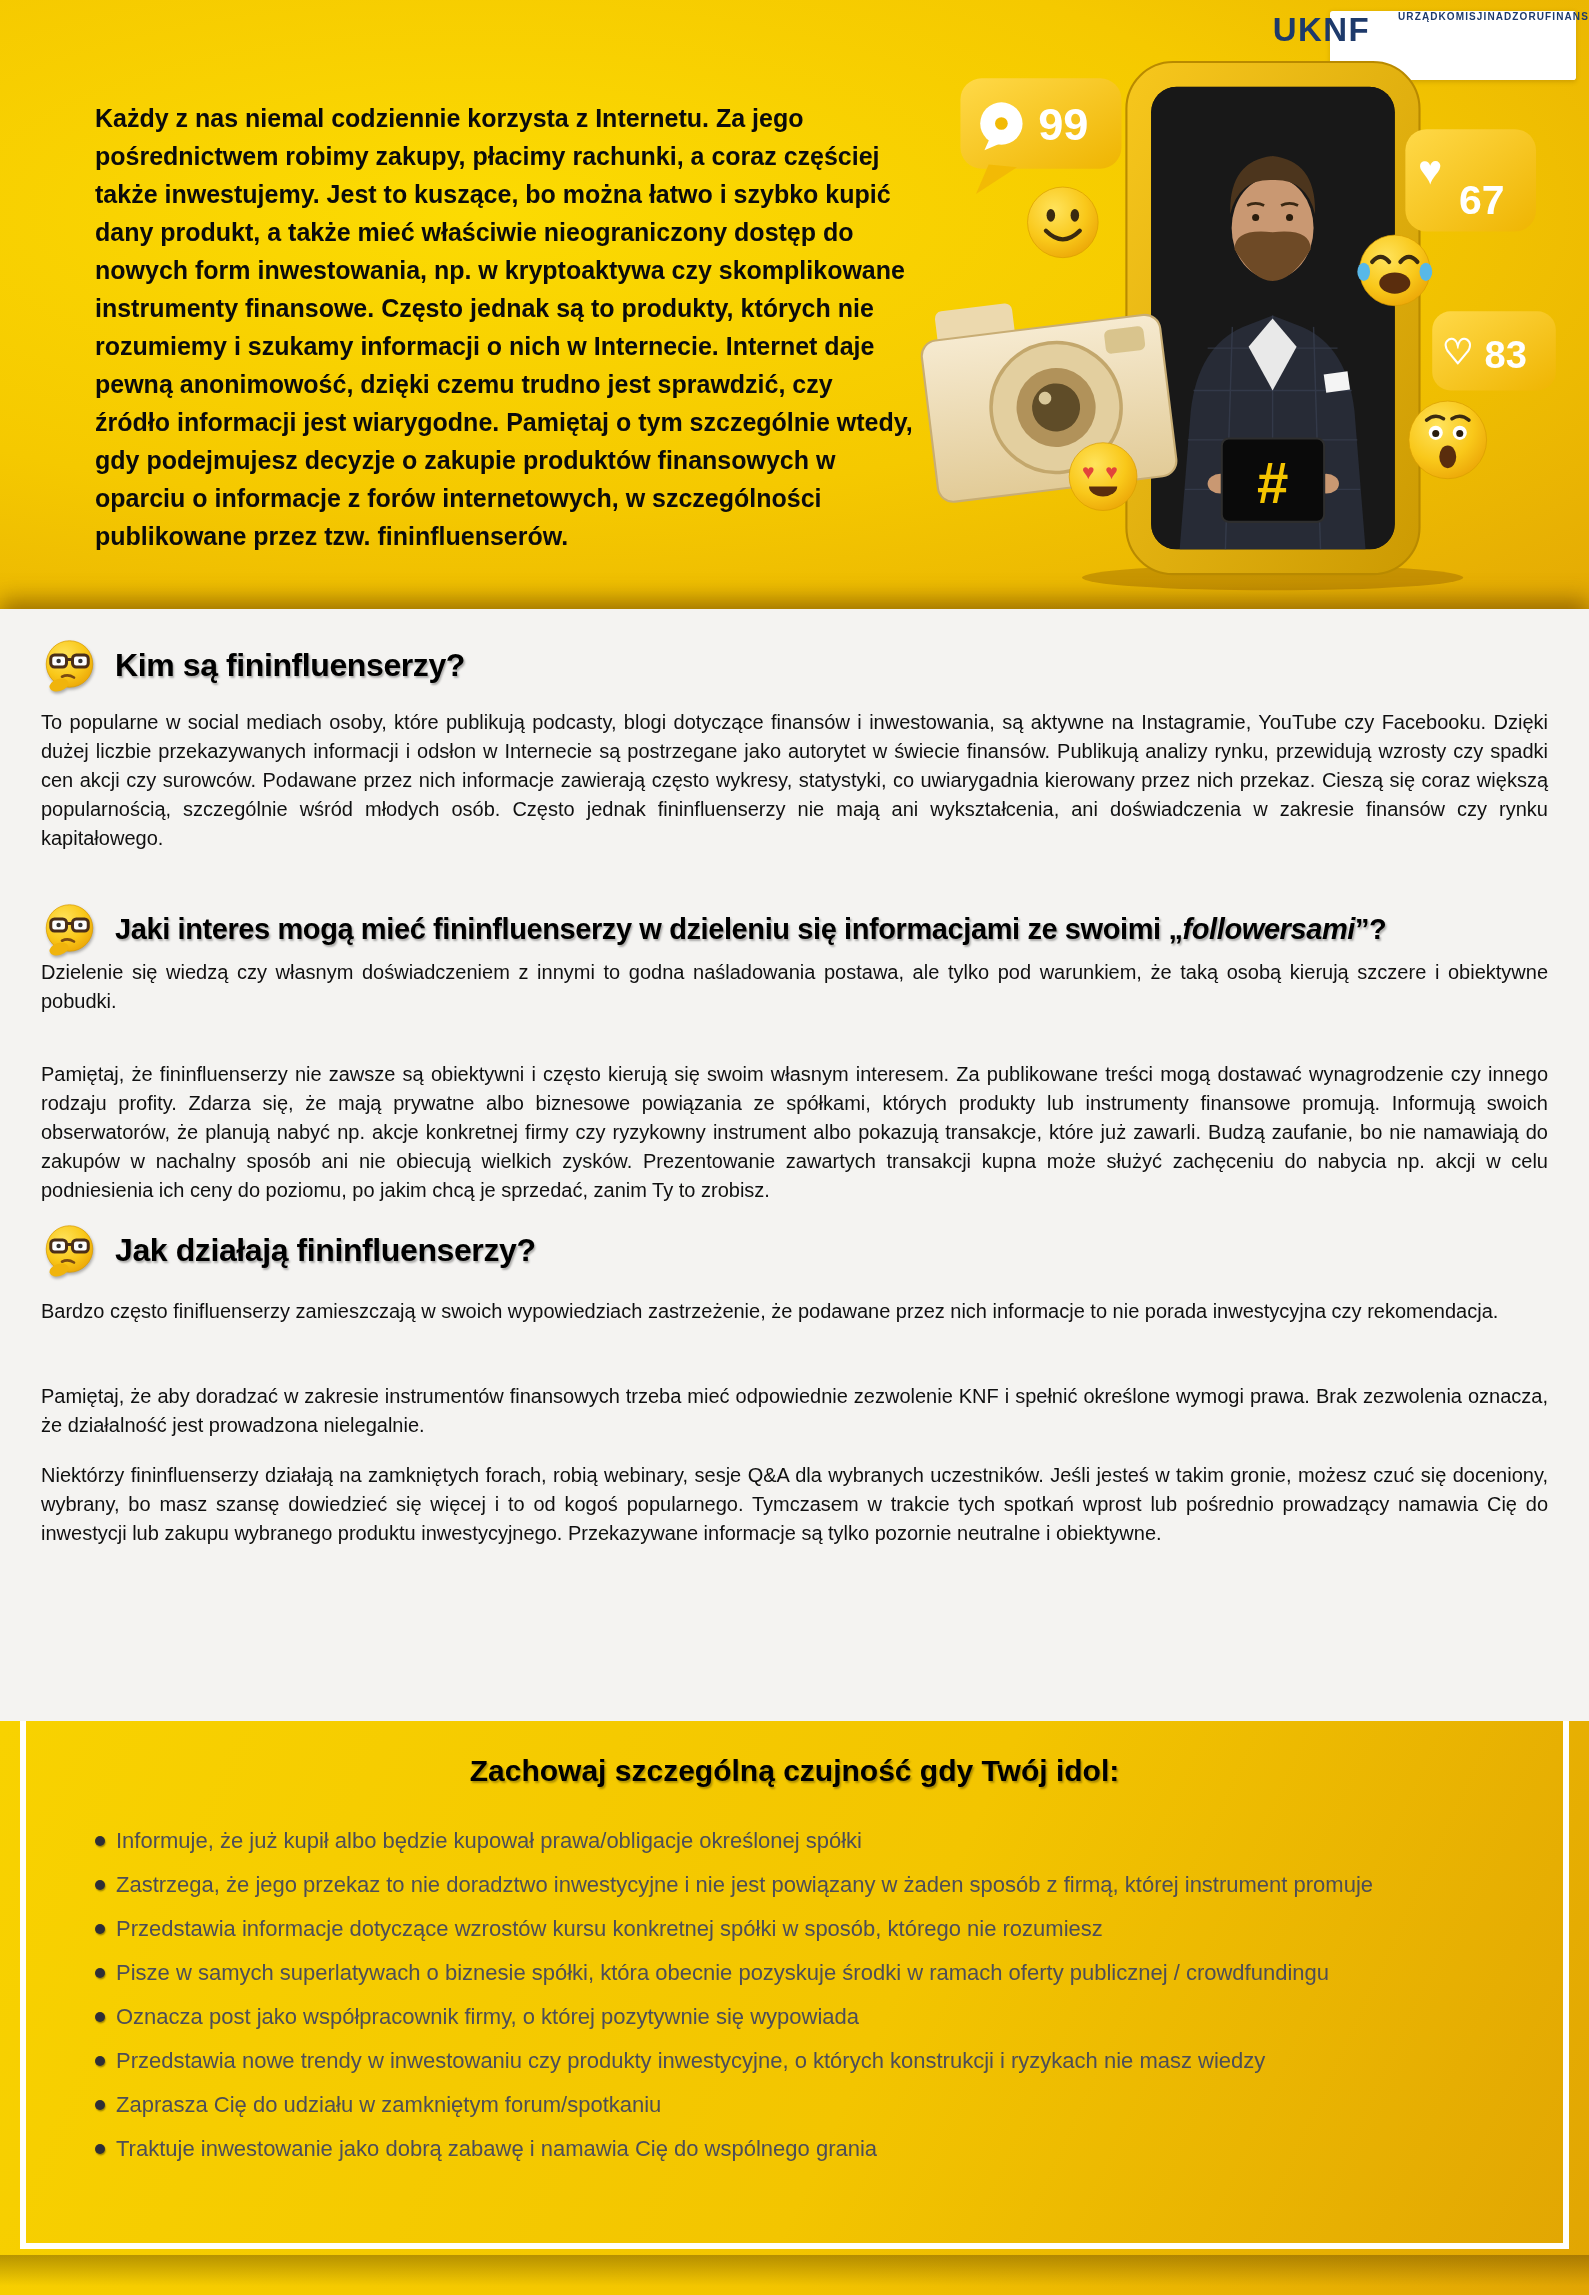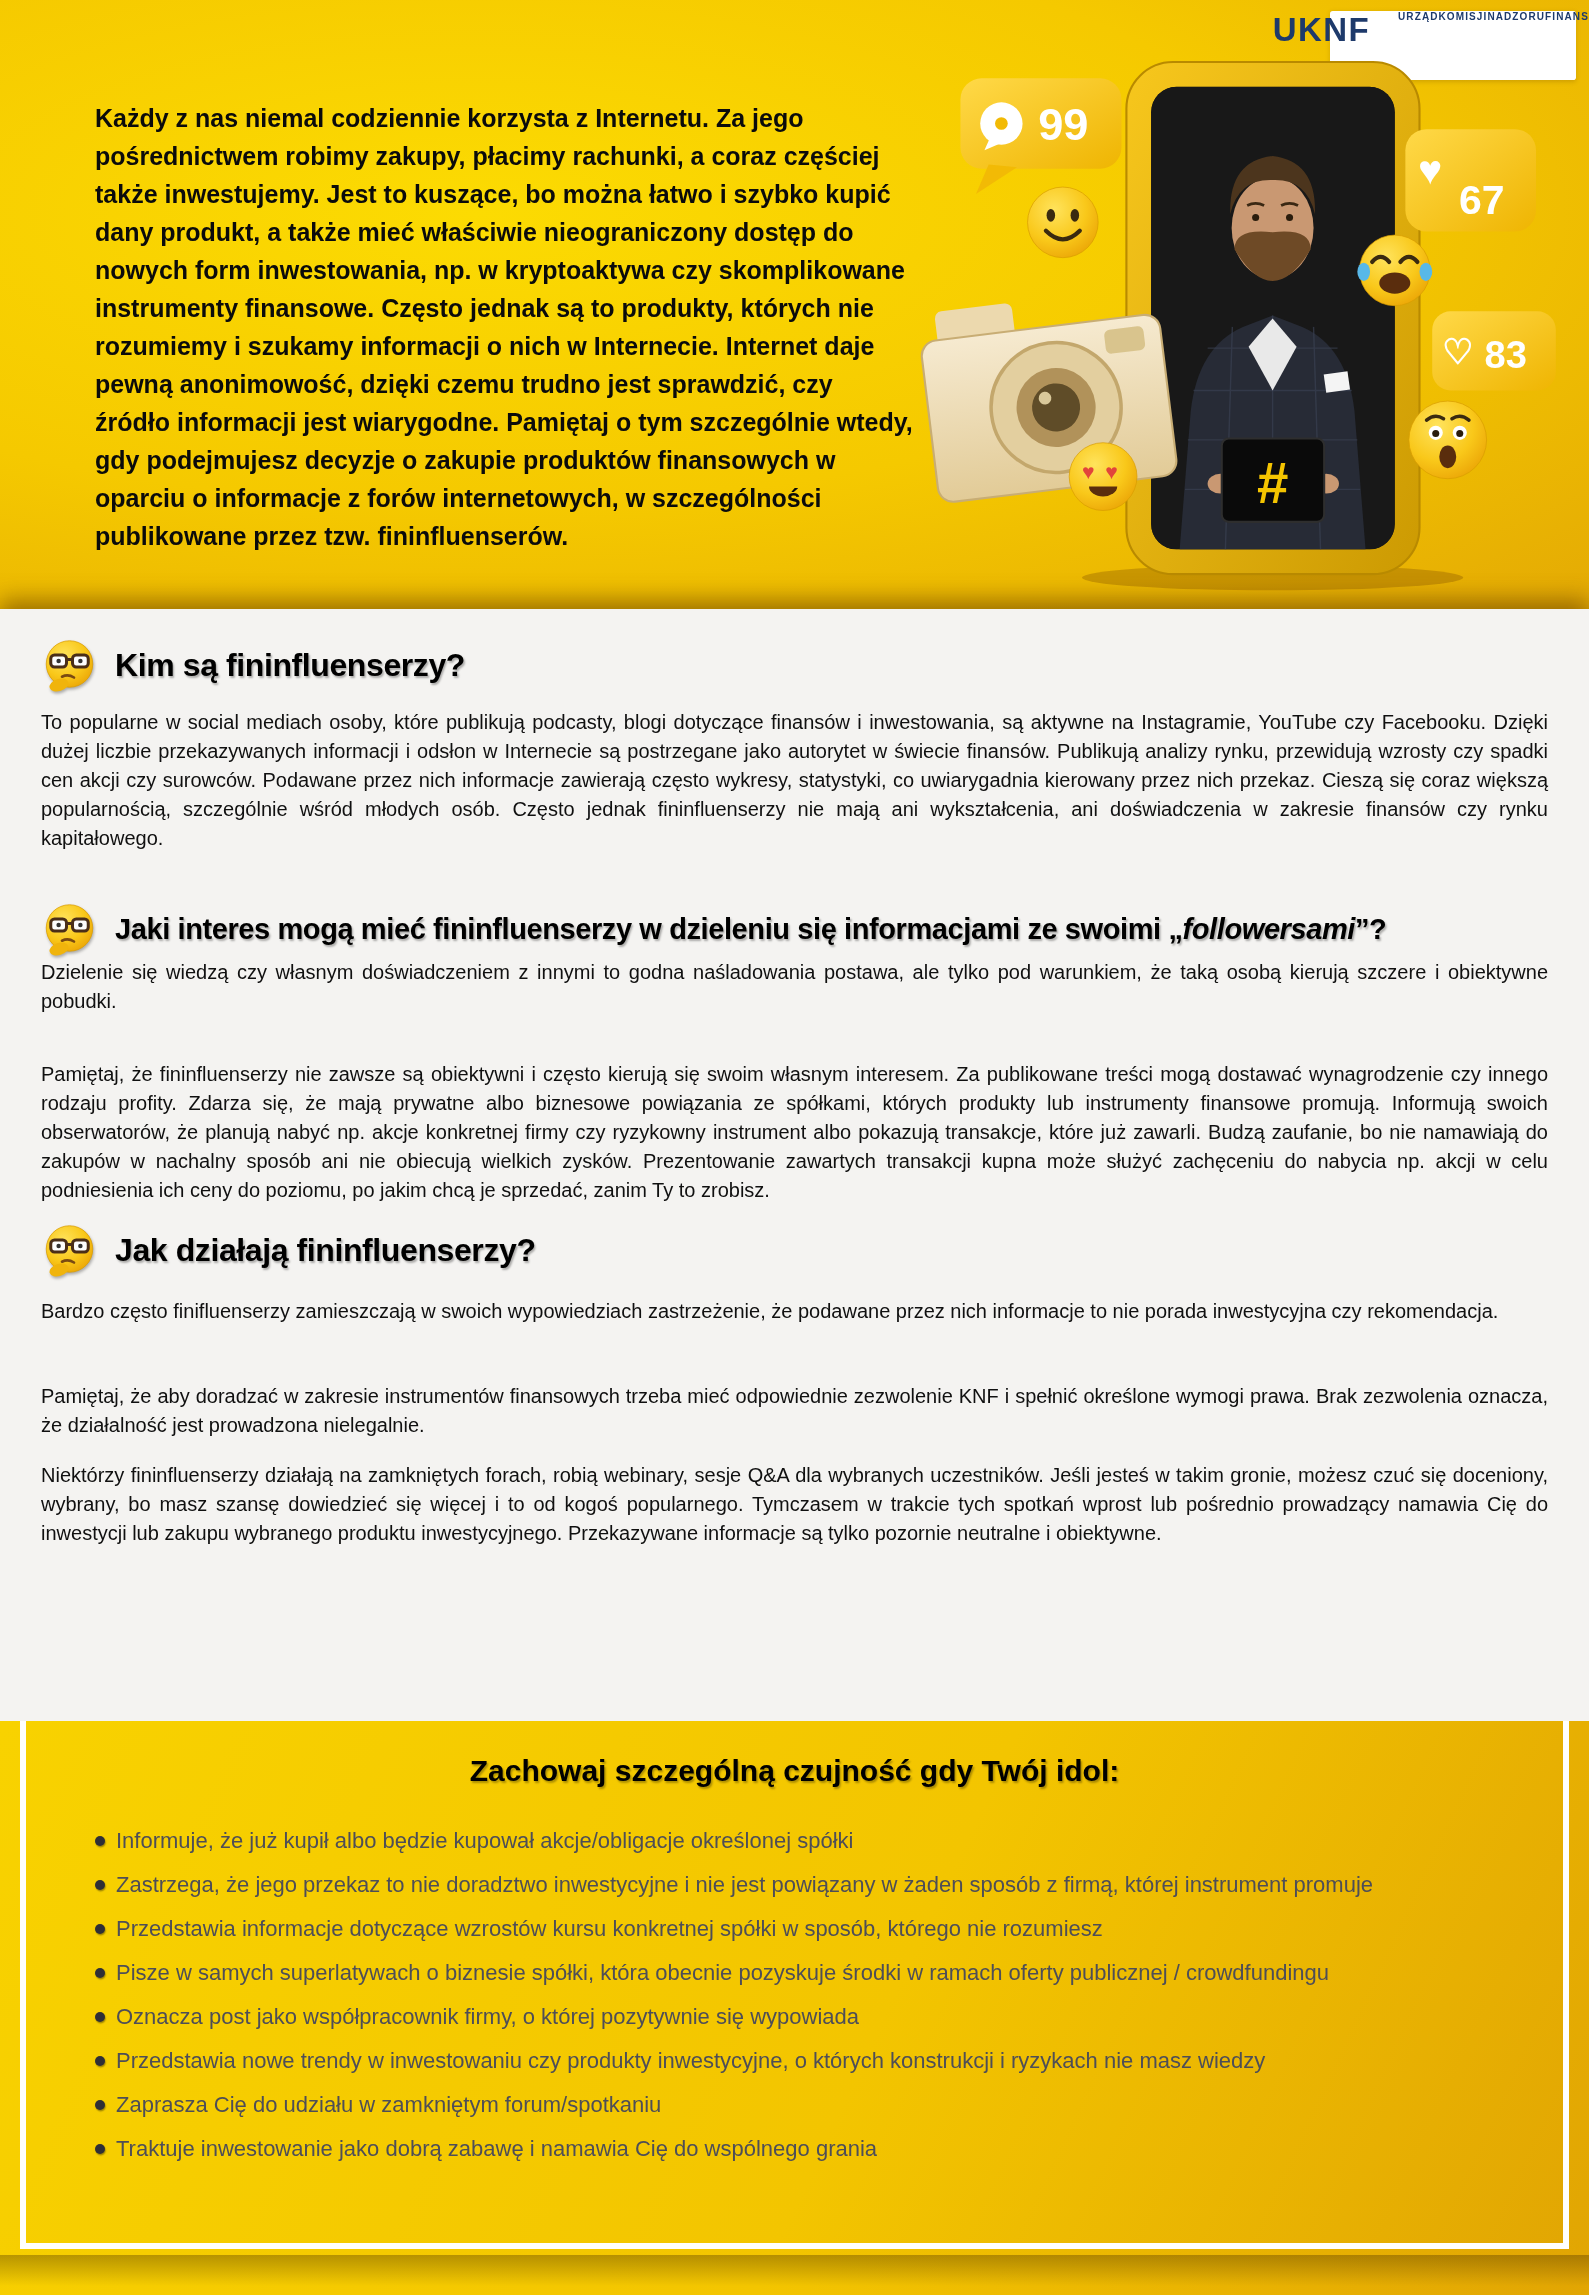--- a/index.html
+++ b/index.html
@@ -255,21 +255,21 @@
     <p class="body" style="margin-top:18.4px">Bardzo często finifluenserzy zamieszczają w swoich wypowiedziach zastrzeżenie, że podawane przez nich informacje to nie porada inwestycyjna czy rekomendacja.</p>
     <p class="body" style="margin-top:56px">Pamiętaj, że aby doradzać w zakresie instrumentów finansowych trzeba mieć odpowiednie zezwolenie KNF i spełnić określone wymogi prawa. Brak zezwolenia oznacza, że działalność jest prowadzona nielegalnie.</p>
     <p class="body" style="margin-top:21px">Niektórzy fininfluenserzy działają na zamkniętych forach, robią webinary, sesje Q&amp;A dla wybranych uczestników. Jeśli jesteś w takim gronie, możesz czuć się doceniony, wybrany, bo masz szansę dowiedzieć się więcej i to od kogoś popularnego. Tymczasem w trakcie tych spotkań wprost lub pośrednio prowadzący namawia Cię do inwestycji lub zakupu wybranego produktu inwestycyjnego. Przekazywane informacje są tylko pozornie neutralne i obiektywne.</p>
   </main>
 
   <section class="bottom">
     <div class="frame"></div>
     <div class="frame-shadow"></div>
     <h2 class="alert-title">Zachowaj szczególną czujność gdy Twój idol:</h2>
     <ul class="alert-list">
-      <li>Informuje, że już kupił albo będzie kupował akcje/obligacje określonej spółki</li>
+      <li>Informuje, że już kupił albo będzie kupował prawa/obligacje określonej spółki</li>
       <li>Zastrzega, że jego przekaz to nie doradztwo inwestycyjne i nie jest powiązany w żaden sposób z firmą, której instrument promuje</li>
       <li>Przedstawia informacje dotyczące wzrostów kursu konkretnej spółki w sposób, którego nie rozumiesz</li>
       <li>Pisze w samych superlatywach o biznesie spółki, która obecnie pozyskuje środki w ramach oferty publicznej / crowdfundingu</li>
       <li>Oznacza post jako współpracownik firmy, o której pozytywnie się wypowiada</li>
       <li>Przedstawia nowe trendy w inwestowaniu czy produkty inwestycyjne, o których  konstrukcji i ryzykach nie masz wiedzy</li>
       <li>Zaprasza Cię do udziału w zamkniętym forum/spotkaniu</li>
       <li>Traktuje inwestowanie jako dobrą zabawę i namawia Cię do wspólnego grania</li>
     </ul>
   </section>
 

